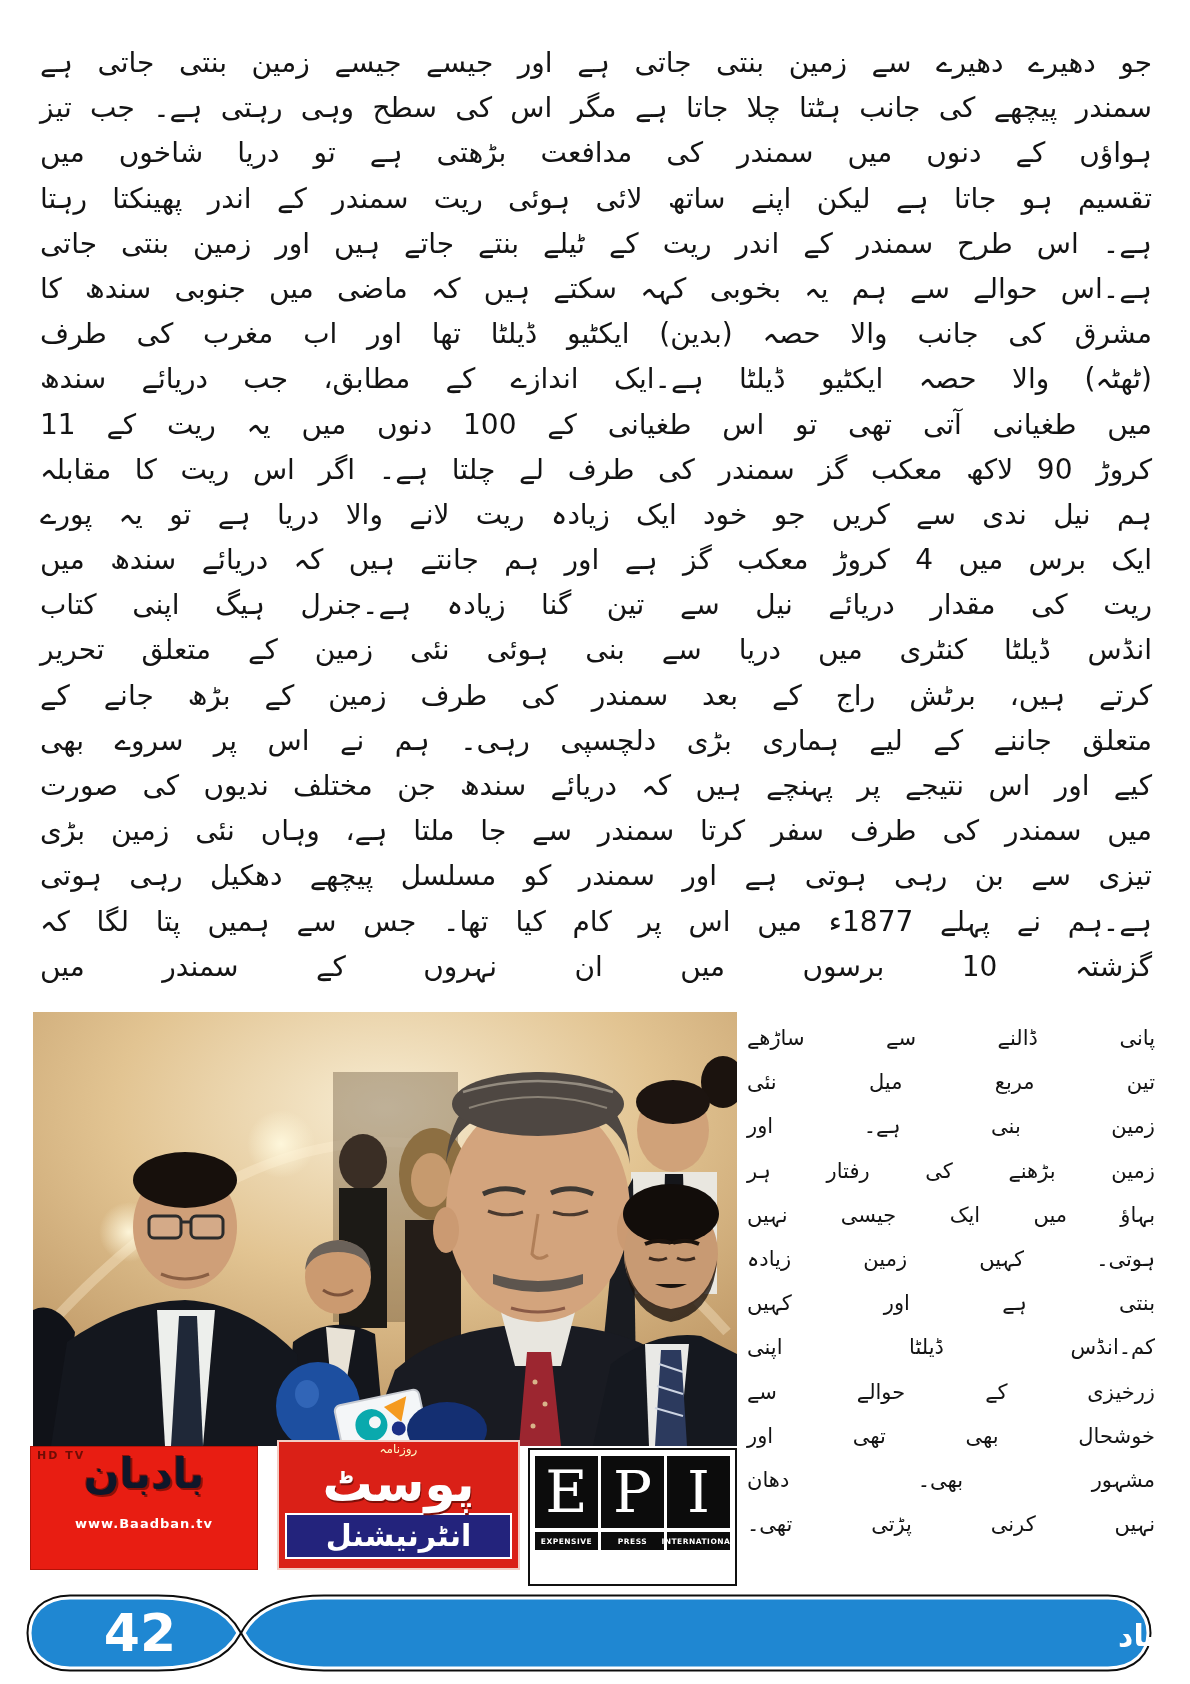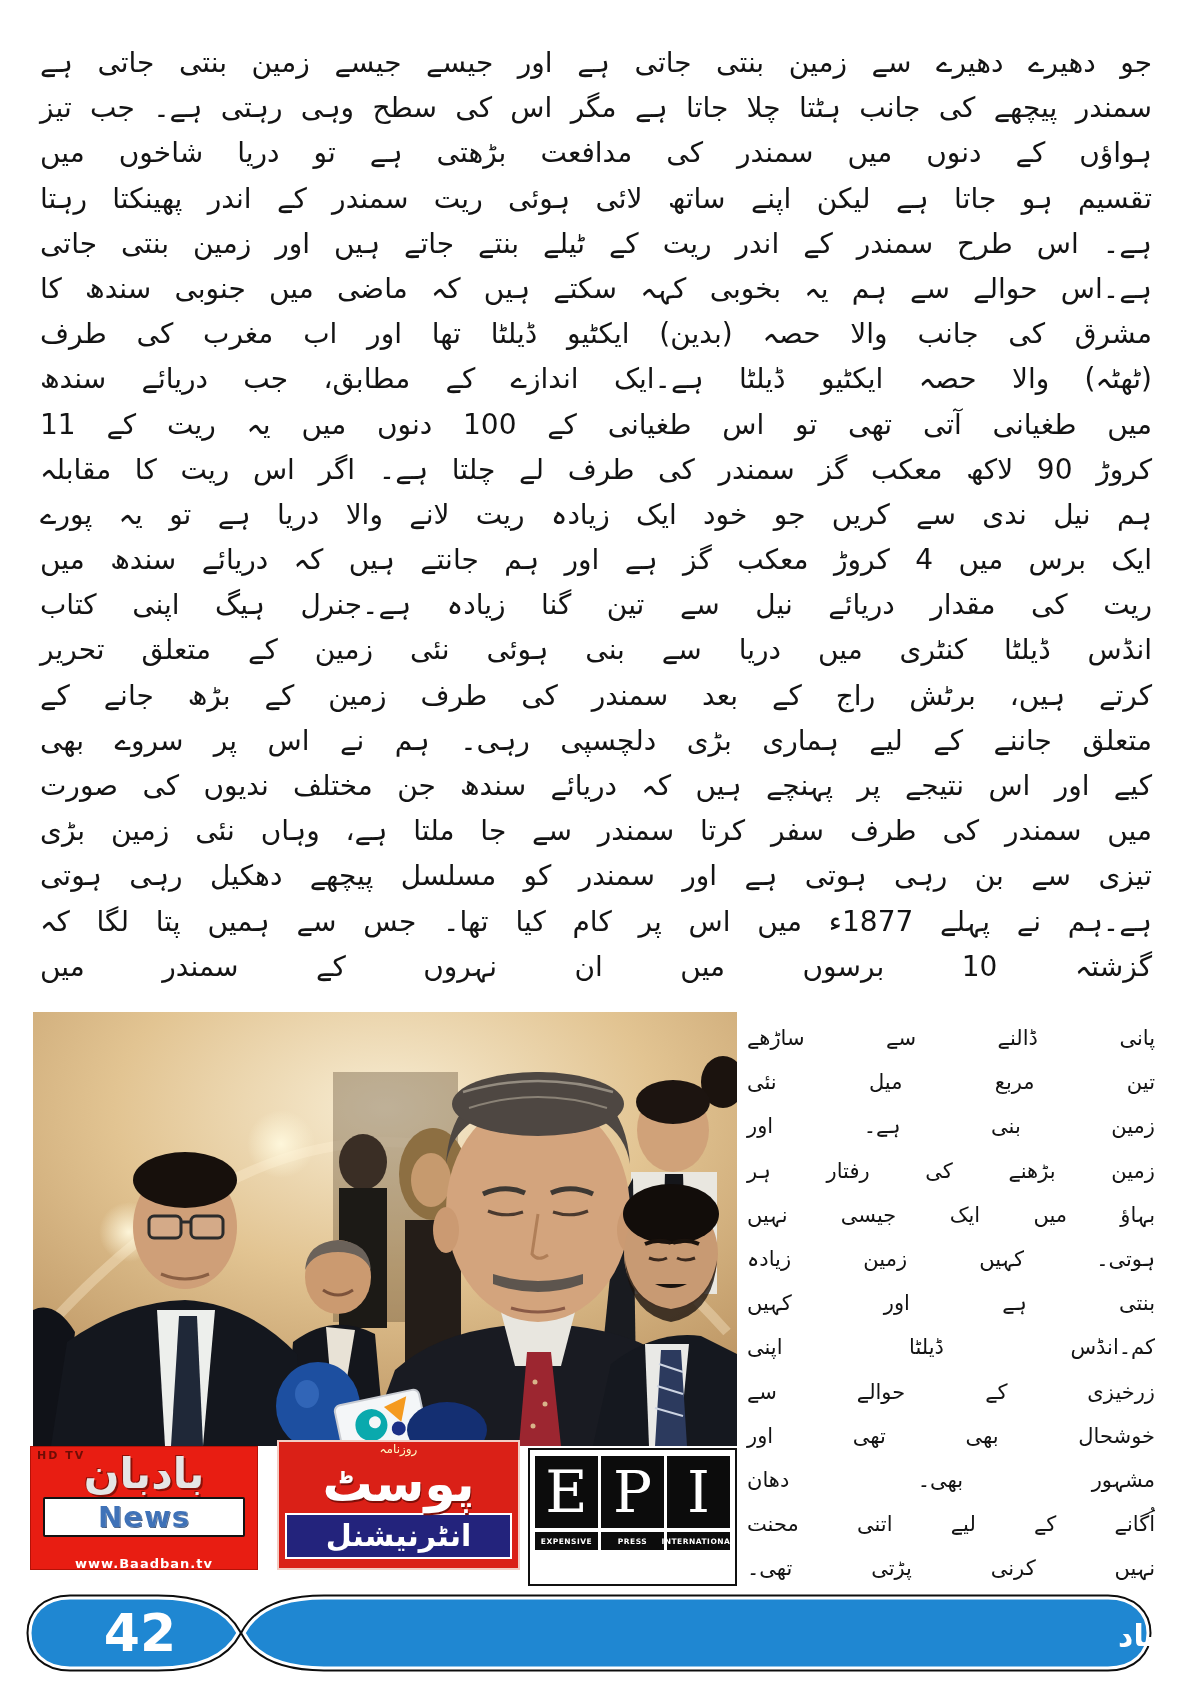--- a/index.html
+++ b/index.html
@@ -31,21 +31,21 @@
   
   .logo-baadban{
     position:absolute;left:30px;top:1446px;width:228px;height:124px;
     background:#e81d12;box-sizing:border-box;border:1px solid #b31208;
     text-align:center;color:#fff;overflow:hidden;
   }
   .hdtv{position:absolute;top:2px;left:6px;font-size:11px;font-weight:bold;
     color:#6e0d06;letter-spacing:2px;}
   .baadban-name{
     direction:rtl;font-size:42px;font-weight:bold;line-height:46px;margin-top:4px;
-    color:#e5e5e5;text-shadow:2px 2px 0 #8c1007, -1px -1px 0 #8c1007;
+    color:#0f172a;text-shadow:2px 2px 0 #8c1007, -1px -1px 0 #8c1007;
   }
   .news-box{
     width:198px;height:36px;margin:0 auto;background:#ffffff;border:2px solid #131313;
     border-radius:2px;display:flex;align-items:center;justify-content:center;
   }
   .news-text{
     font-size:29px;font-weight:bold;color:#3f72b8;letter-spacing:1px;
     text-shadow:0 0 2px #ffffff,1px 1px 0 #1d3a66;
   }
   .baadban-url{font-size:13px;font-weight:bold;color:#ffffff;margin-top:19px;letter-spacing:1px;}
@@ -235,30 +235,26 @@
     <div class="uline col">تین مربع میل نئی</div>
     <div class="uline col">زمین بنی ہے۔ اور</div>
     <div class="uline col">زمین بڑھنے کی رفتار ہر</div>
     <div class="uline col">بہاؤ میں ایک جیسی نہیں</div>
     <div class="uline col">ہوتی۔ کہیں زمین زیادہ</div>
     <div class="uline col">بنتی ہے اور کہیں</div>
     <div class="uline col">کم۔انڈس ڈیلٹا اپنی</div>
     <div class="uline col">زرخیزی کے حوالے سے</div>
     <div class="uline col">خوشحال بھی تھی اور</div>
     <div class="uline col">مشہور بھی۔ دھان</div>
-    <div class="uline col">اُگانے کے لیے اتنی محنت</div>
     <div class="uline col">نہیں کرنی پڑتی تھی۔</div>
   </div>
 
 <div class="logo-baadban">
   <div class="hdtv">HD TV</div>
   <div class="baadban-name">بادبان</div>
-  <div class="news-box">
-    <span class="news-text">News</span>
-  </div>
   <div class="baadban-url">www.Baadban.tv</div>
 </div>
 
 <div class="logo-post">
   <div class="post-daily">روزنامہ</div>
   <div class="post-name">پوسٹ</div>
   <div class="post-intl-bar">
     <span class="post-intl">انٹرنیشنل</span>
   </div>
 </div>

